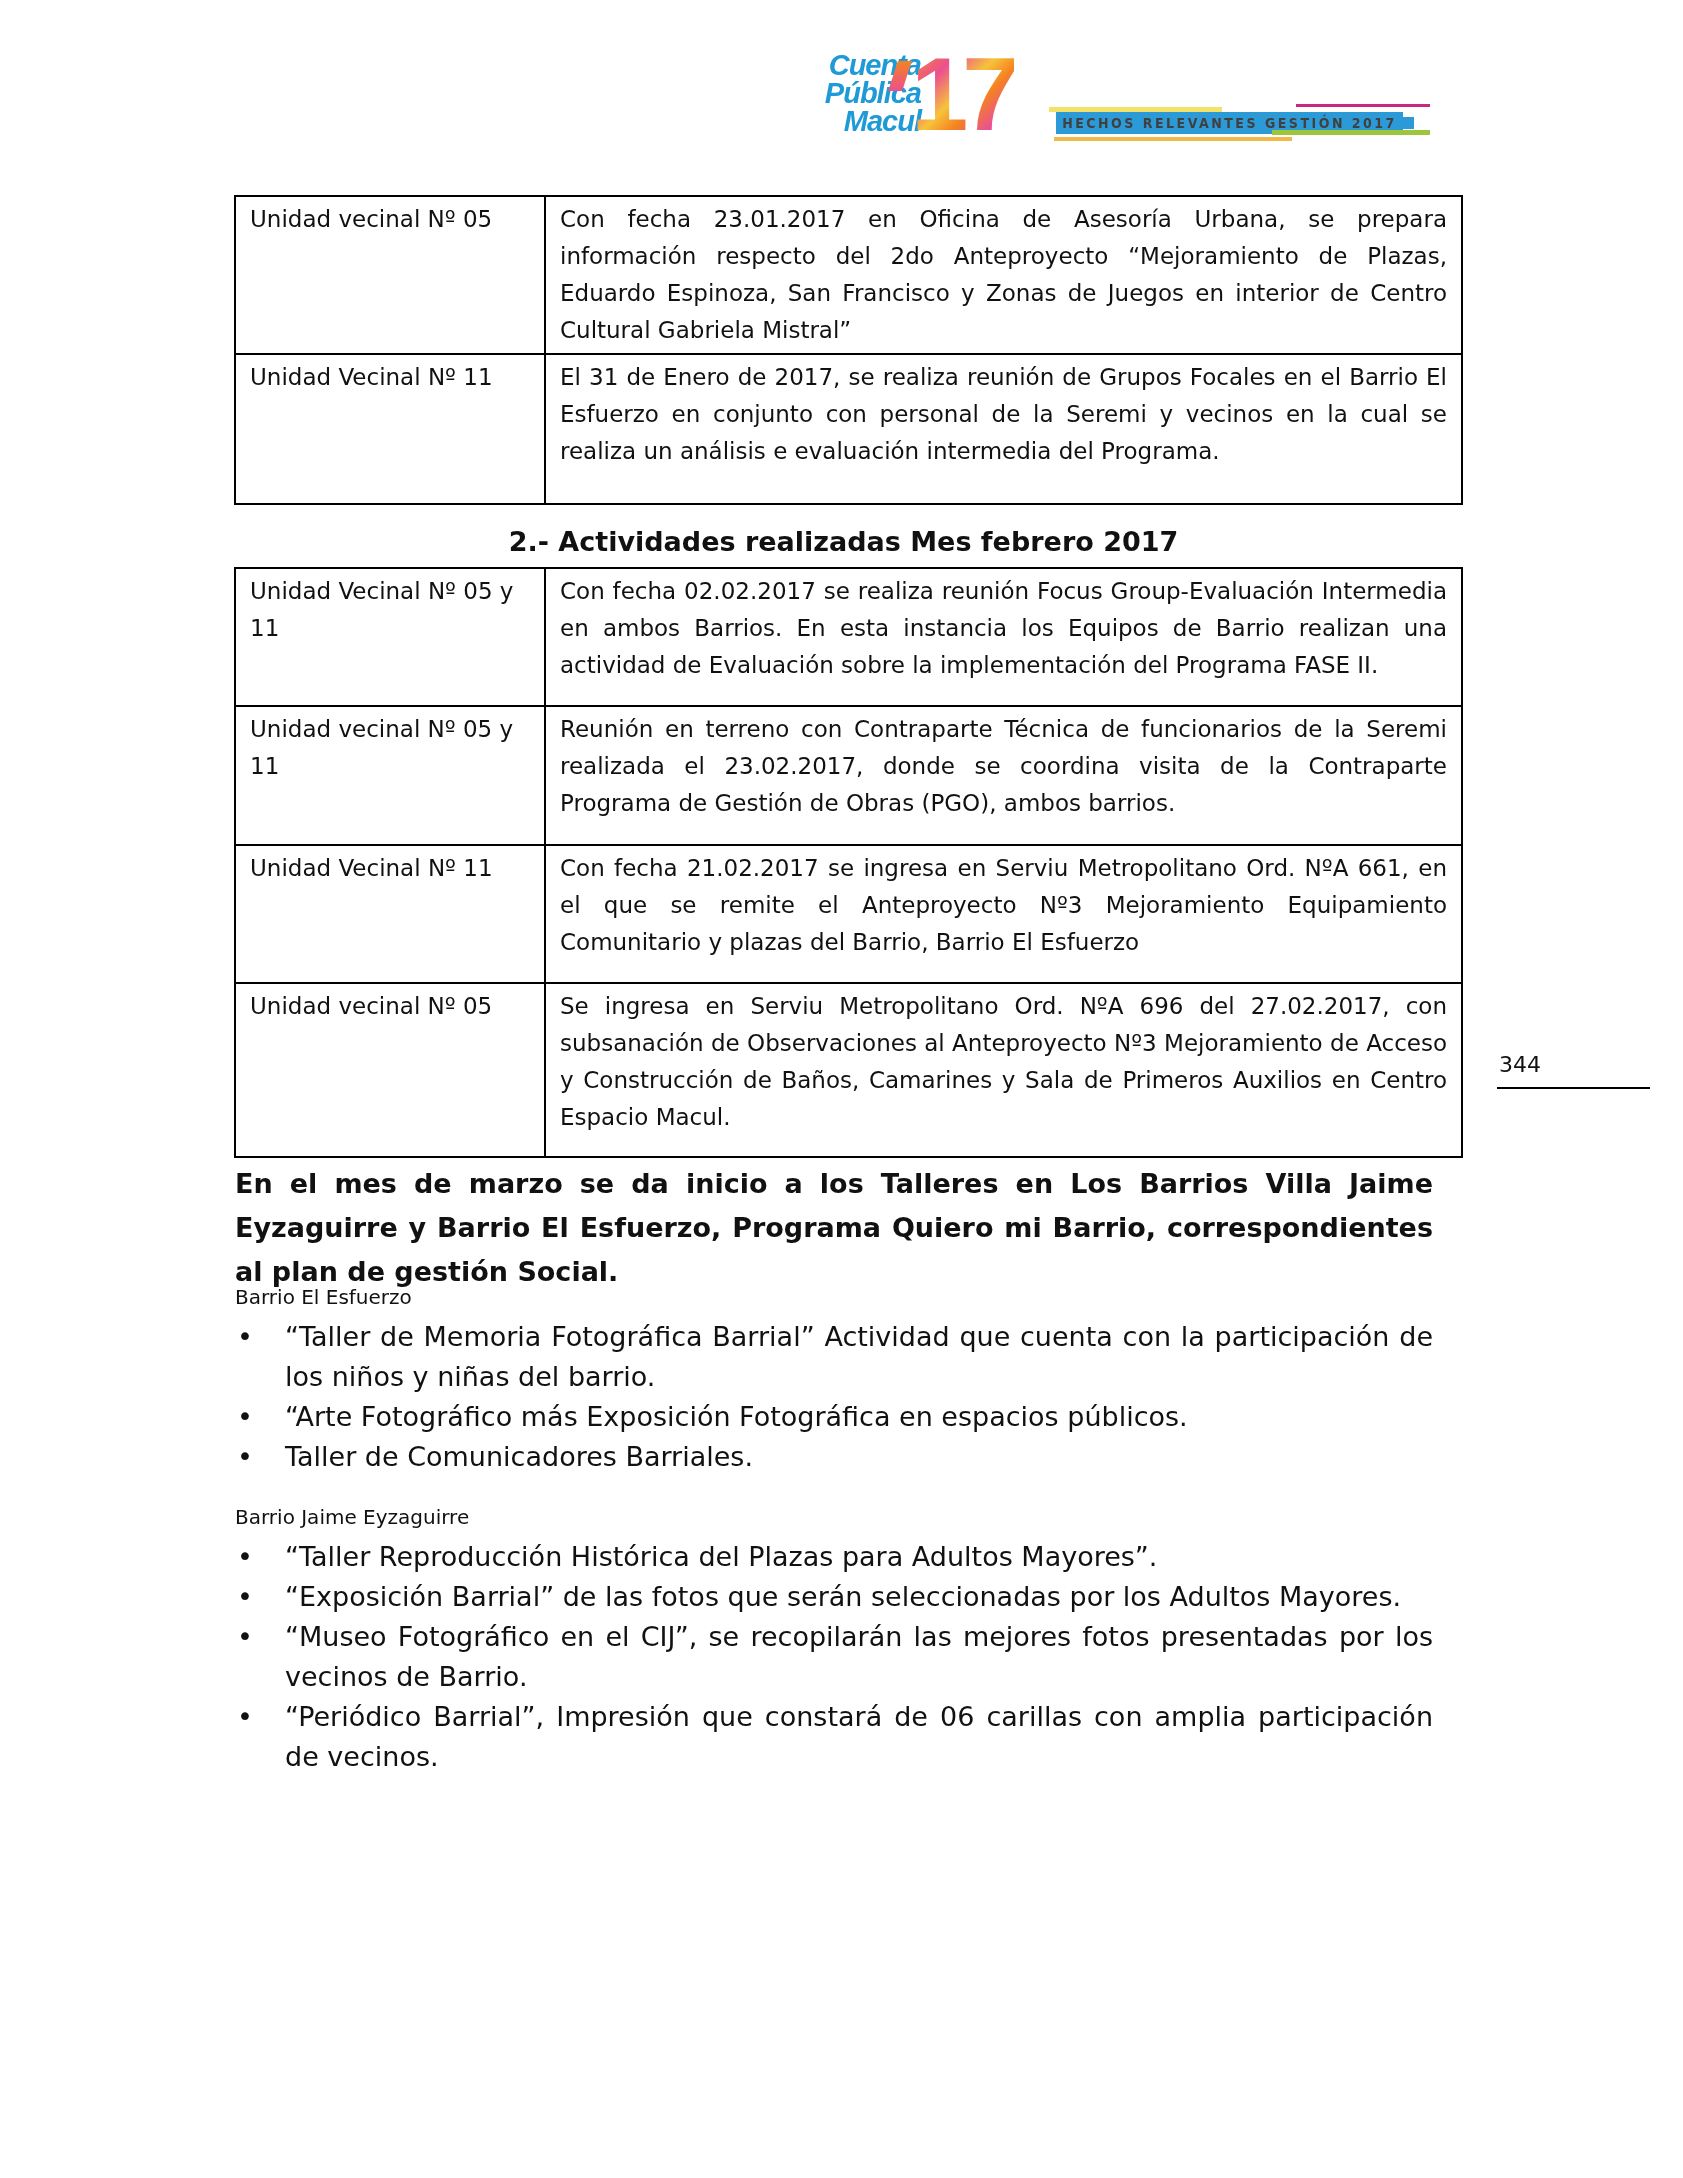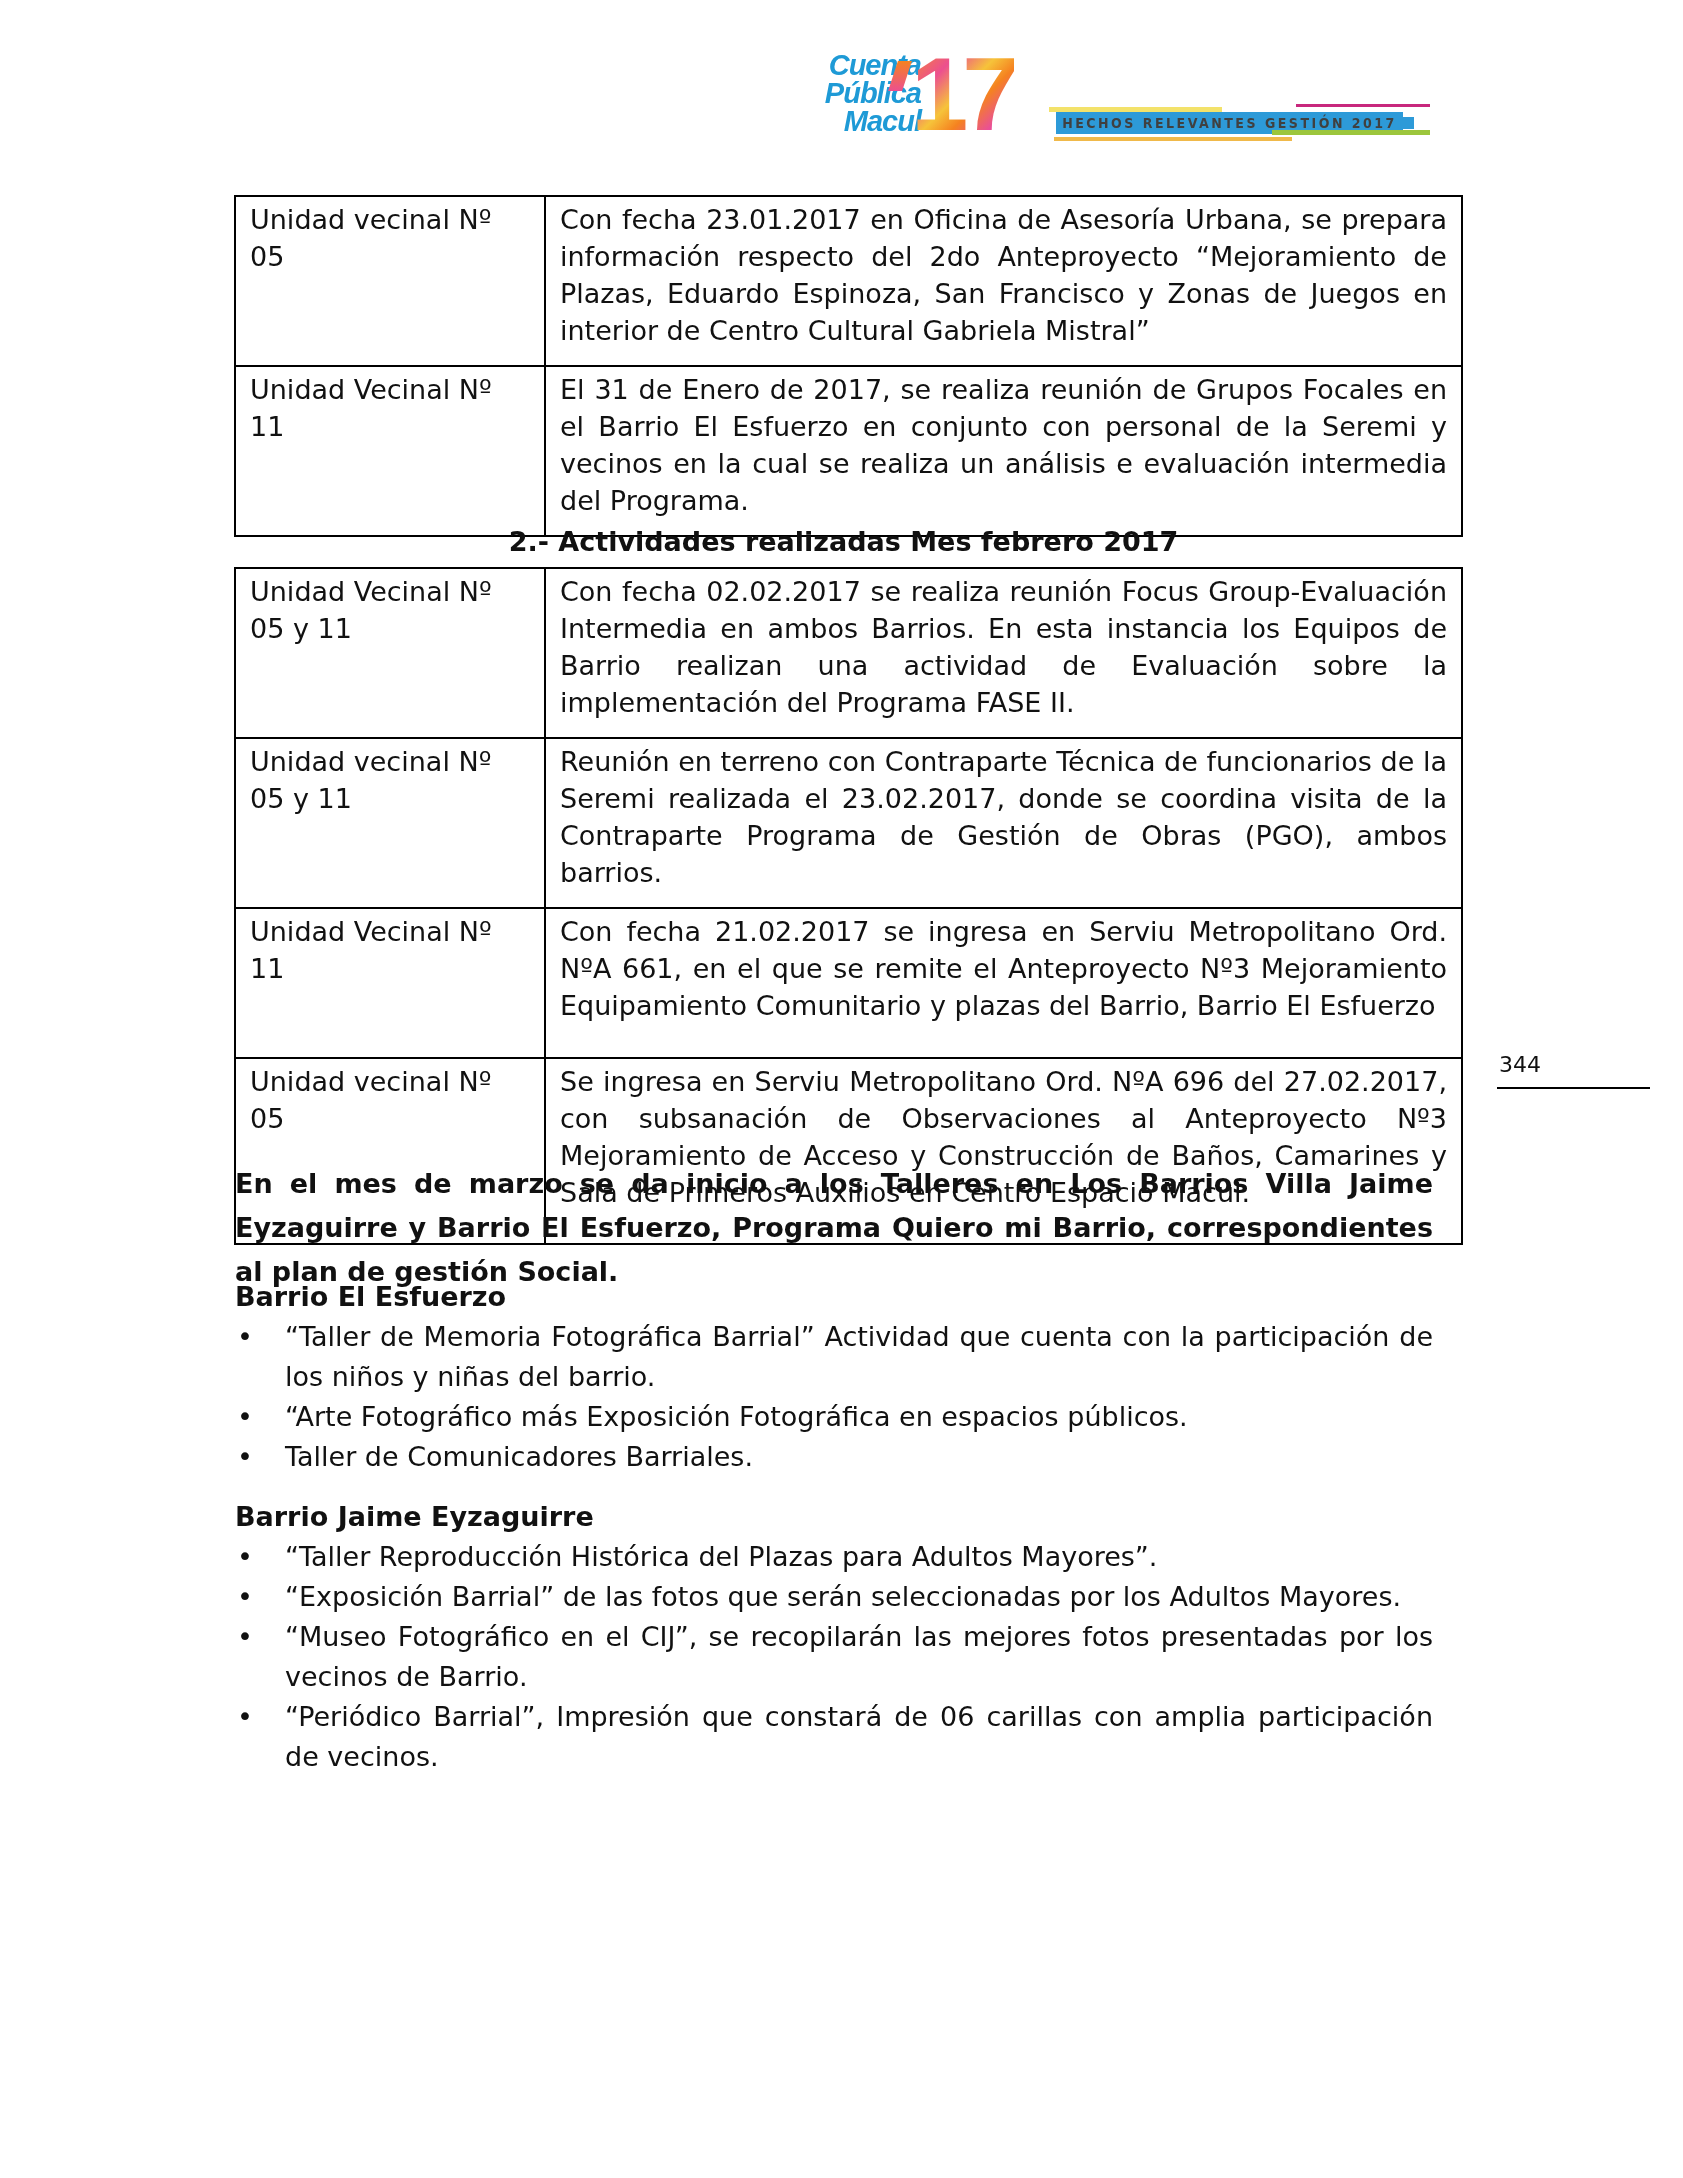--- a/index.html
+++ b/index.html
@@ -25,42 +25,42 @@
     .banner .bar { position: absolute; left: 12px; top: 9px; width: 347px; height: 22px; background: #2d9ad8; }
     .banner .bar2 { position: absolute; left: 358px; top: 14px; width: 12px; height: 12px; background: #2d9ad8; }
     .banner .gr { position: absolute; left: 228px; top: 27px; width: 158px; height: 5px; background: #9cc63c; }
     .banner .or { position: absolute; left: 10px; top: 34px; width: 238px; height: 4px; background: #f0b94a; }
     .banner .label { position: absolute; left: 12px; top: 9px; width: 347px; height: 22px; line-height: 22px;
                      text-align: center; color: #404040; font-family: "DejaVu Sans Condensed", "DejaVu Sans", sans-serif;
                      font-weight: bold; font-size: 14px; letter-spacing: 2.5px; }
 
     
     table.doc { position: absolute; left: 234px; border-collapse: collapse; width: 1229px; table-layout: fixed; }
-    table.doc td { border: 2px solid #000; vertical-align: top; padding: 4px 14px 16px 14px;
-                   font-size: 27px; line-height: 37px; }
+    table.doc td { border: 2px solid #000; vertical-align: top; padding: 4px 14px 4px 14px;
+                   font-size: 23px; line-height: 37px; }
     table.doc td.c1 { width: 280px; }
     table.doc td.c2 { text-align: justify; padding-right: 14px; }
     #table1 { top: 195px; }
     #table1 tr.r1 td { height: 139px; }
     #table1 tr.r2 td { height: 140px; }
     #table2 { top: 567px; }
     #table2 tr.r1 td { height: 128px; }
     #table2 tr.r2 td { height: 129px; }
     #table2 tr.r3 td { height: 128px; }
     #table2 tr.r4 td { height: 164px; }
 
     .sec-heading { position: absolute; left: 0; width: 1683px; top: 522px; text-align: center;
                    font-weight: bold; font-size: 27px; line-height: 40px; padding-left: 4px; box-sizing: border-box; }
 
     .pagenum { position: absolute; left: 1499px; top: 1051px; font-size: 22px; line-height: 28px; }
     .pagenum-line { position: absolute; left: 1497px; top: 1087px; width: 153px; height: 2px; background: #000; }
 
     .intro { position: absolute; left: 235px; top: 1162px; width: 1198px; font-weight: bold;
              font-size: 27px; line-height: 44px; text-align: justify; }
-    .subhead { position: absolute; left: 235px; font-weight: bold; font-size: 27px; line-height: 40px; }
+    .subhead { position: absolute; left: 235px; font-weight: normal; font-size: 20px; line-height: 40px; }
     #sub1 { top: 1277px; }
     #sub2 { top: 1497px; }
     ul.blist { position: absolute; left: 235px; width: 1198px; margin: 0; padding: 0; list-style: none; }
     ul.blist li { position: relative; padding-left: 50px; font-size: 27px; line-height: 40px; text-align: justify; }
     ul.blist li .dot { position: absolute; left: 0; top: 0; width: 20px; text-align: center; }
     #list1 { top: 1317px; }
     #list2 { top: 1537px; }
   </style>
 </head>
 <body>

